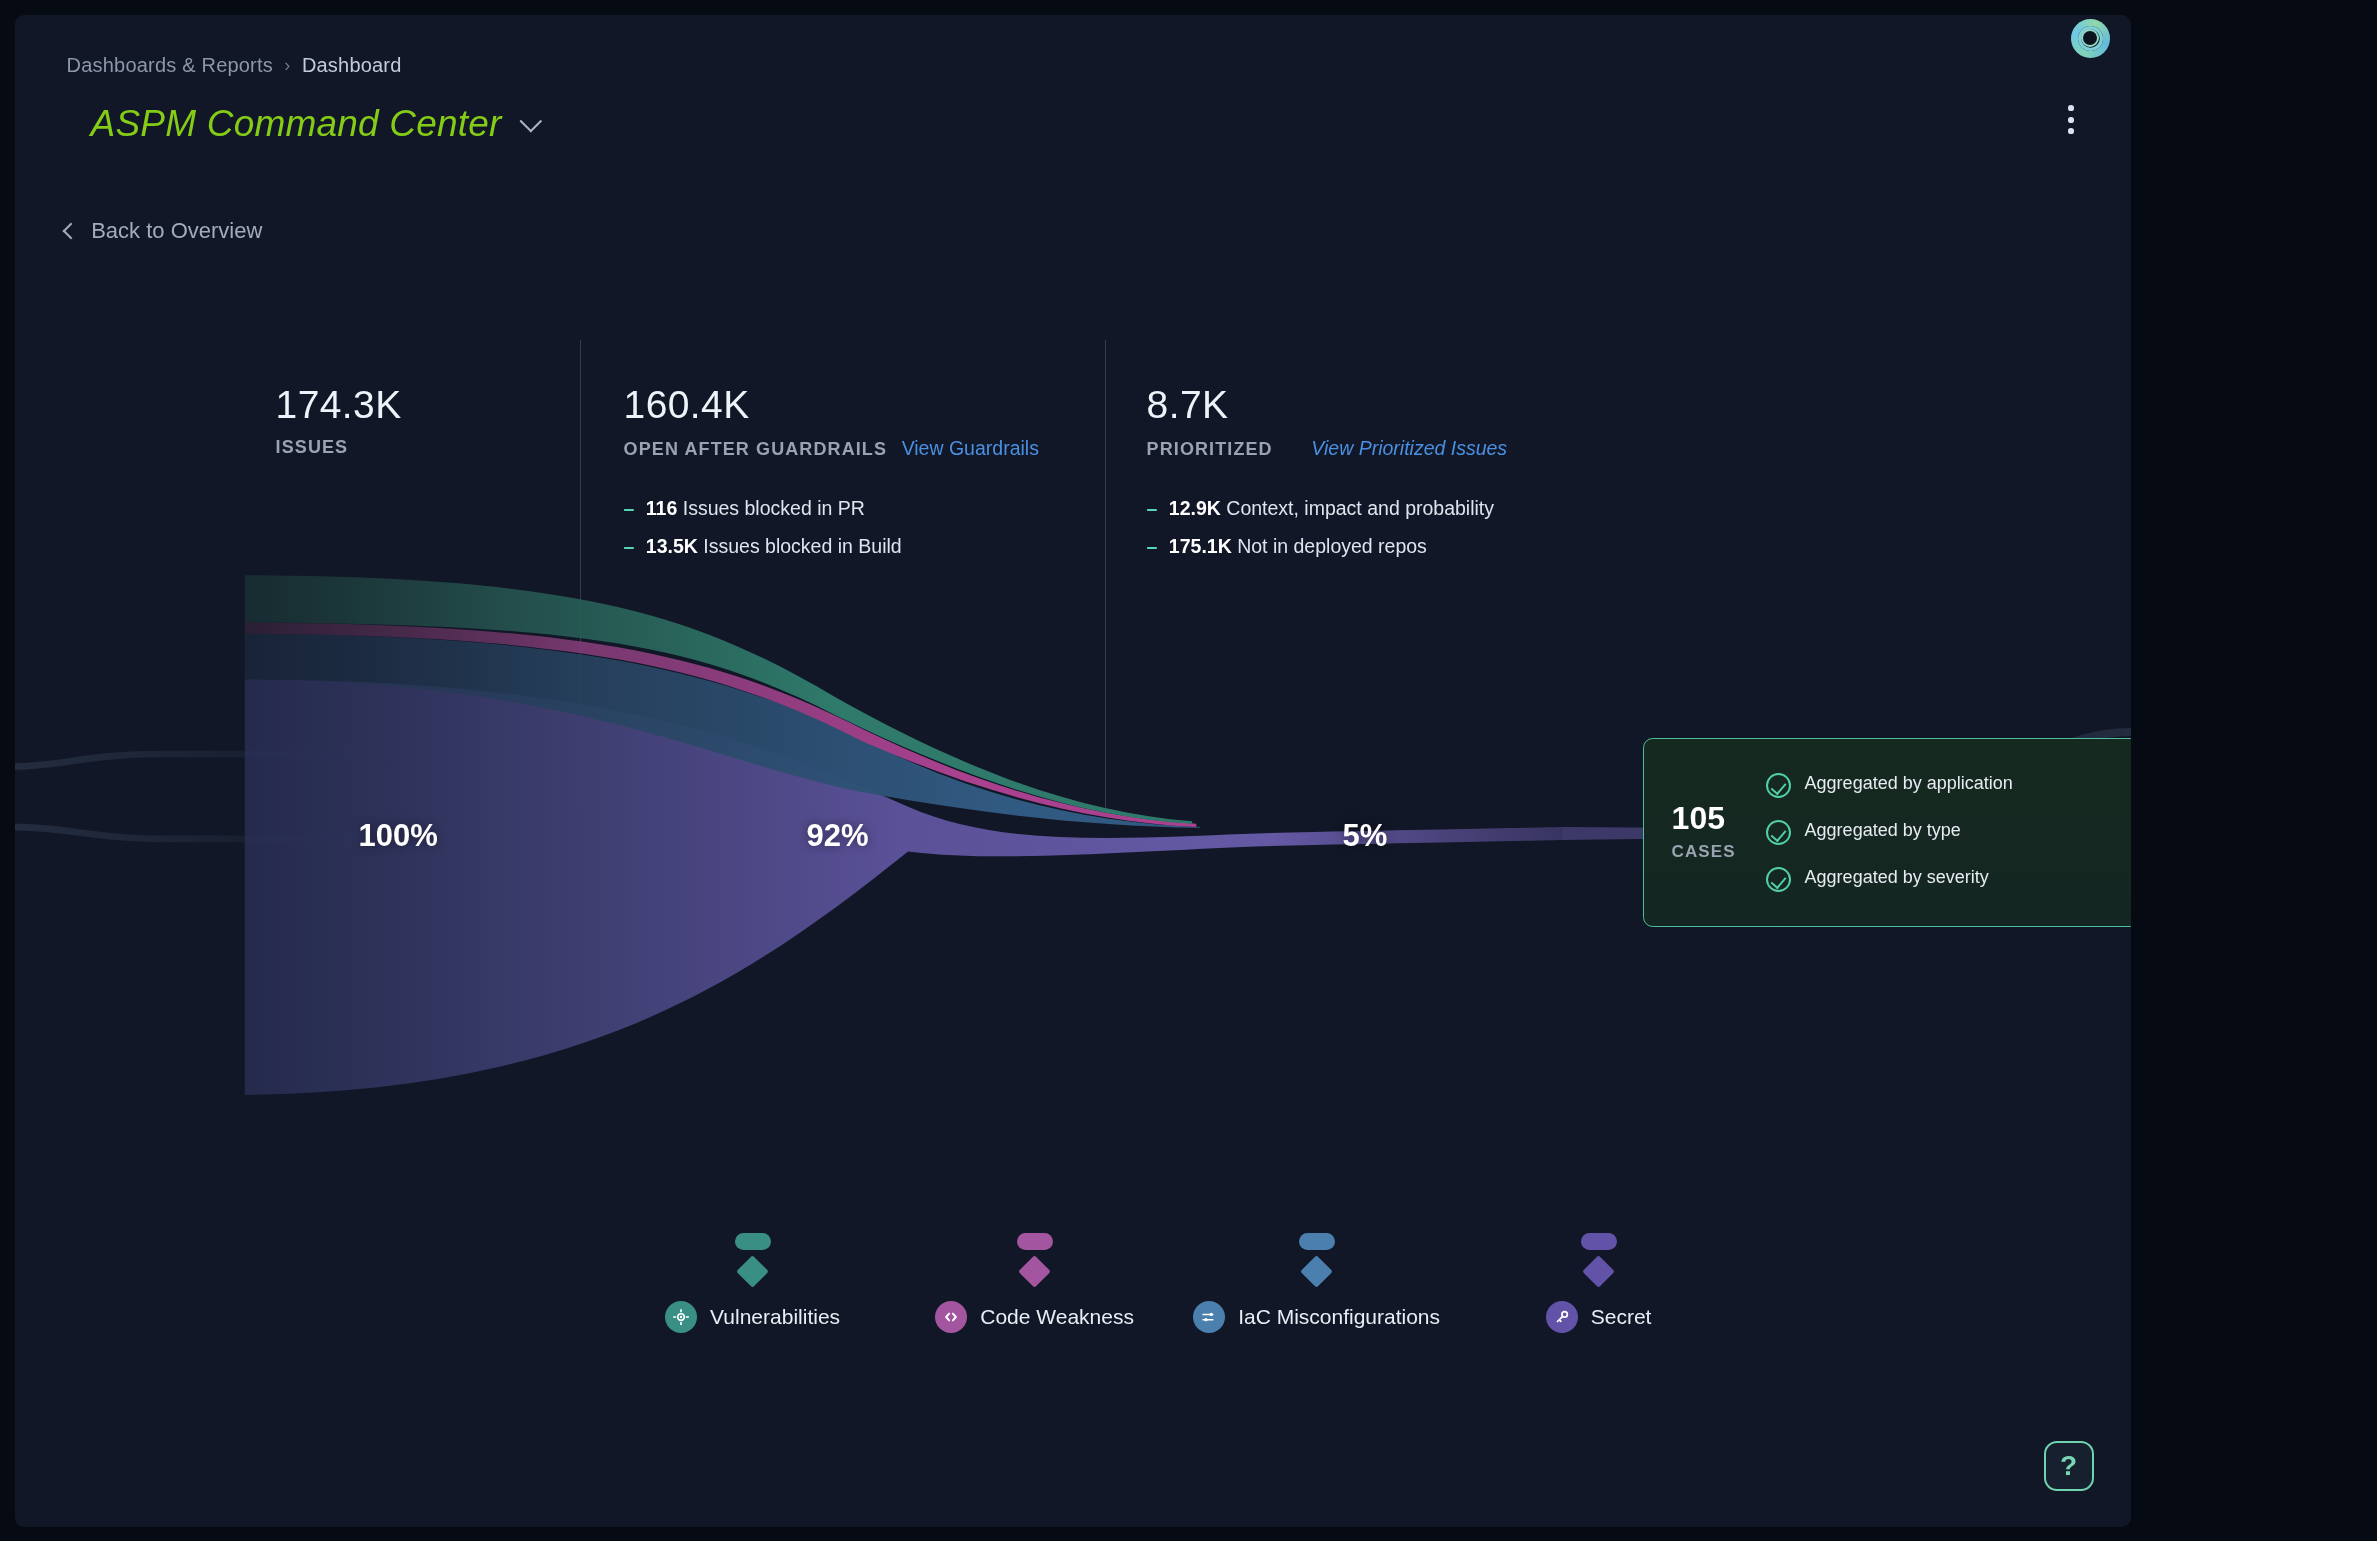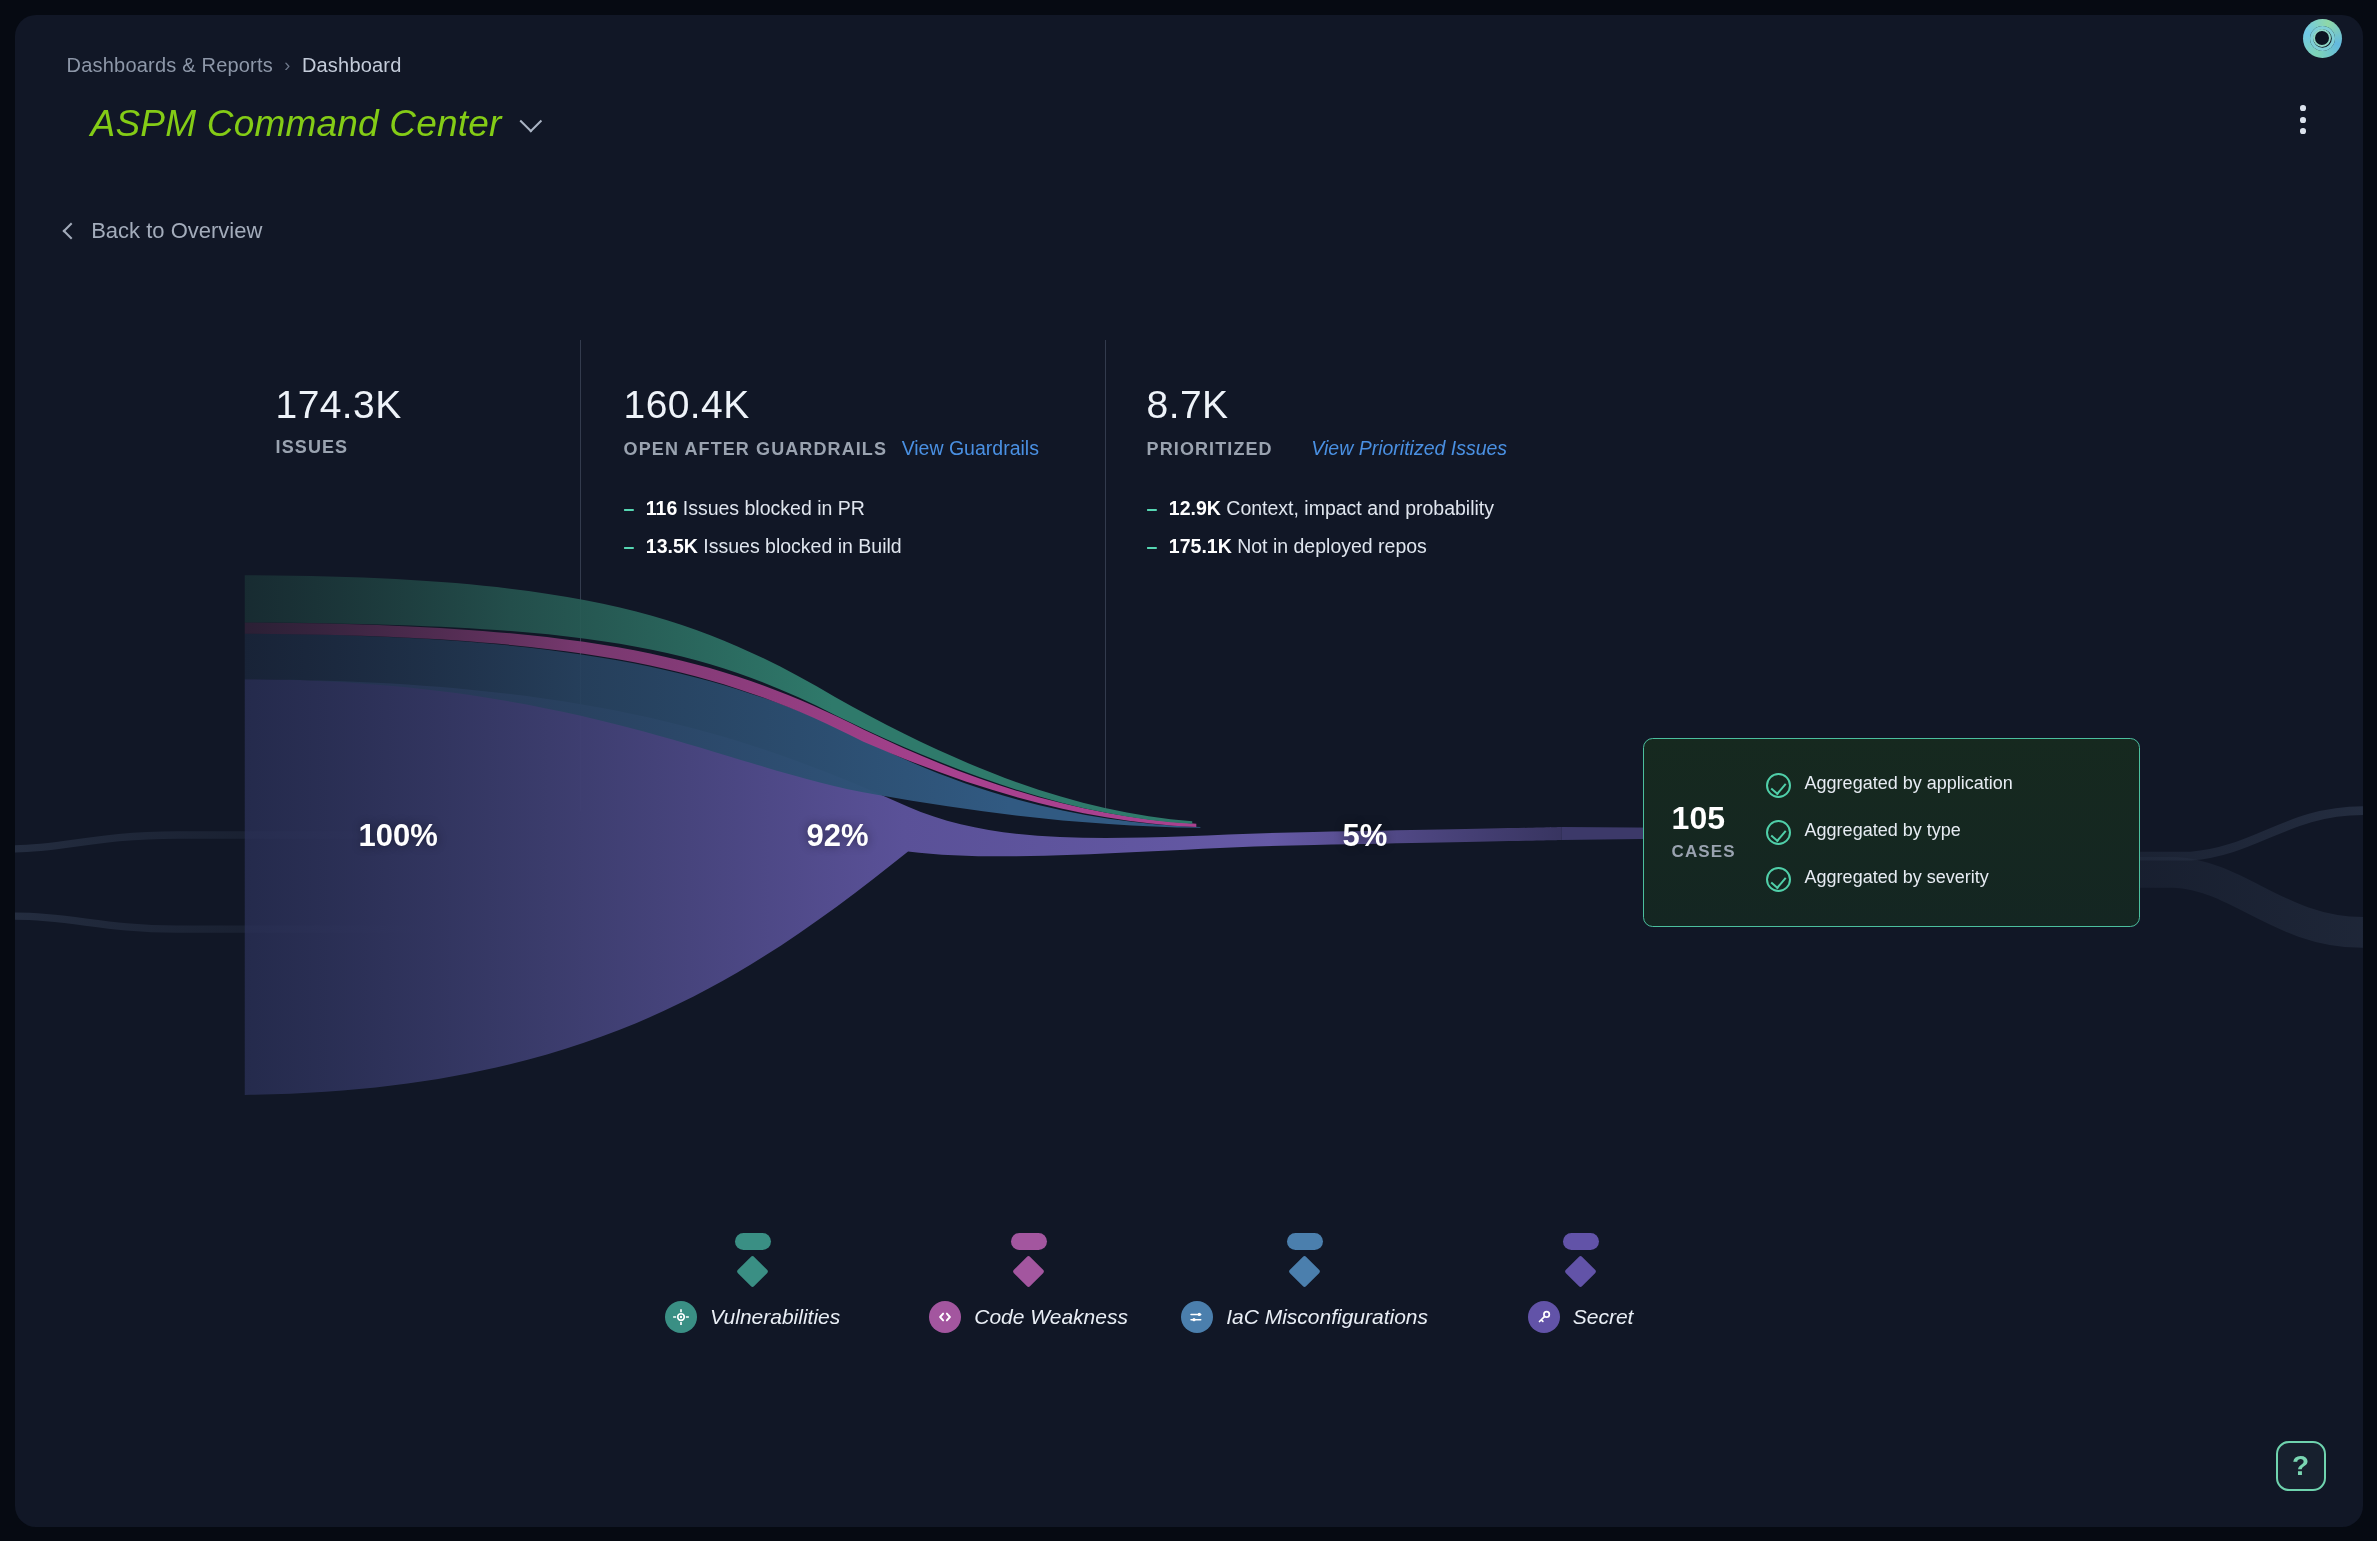--- a/index.html
+++ b/index.html
@@ -5,23 +5,23 @@
   * { box-sizing: border-box; margin: 0; padding: 0; }
   html, body {
     width: 2377px; height: 1541px;
     background: #060a12;
     font-family: "Liberation Sans", sans-serif;
     overflow: hidden;
   }
   #app {
     position: absolute;
     left: 14.6px; top: 14.6px;
-    width: 2348px; height: 1512px;
+    width: 2116px; height: 1512px;
     background: #111726;
-    border-radius: 21px;
+    border-radius: 9px;
     overflow: hidden;
   }
 
   
   .bg-deco { position:absolute; inset:0; pointer-events:none; }
 
   
   .breadcrumb {
     position: absolute; left: 52px; top: 39px;
     font-size: 20px; letter-spacing: 0.2px;
@@ -137,21 +137,21 @@
   .check::after {
     content: ""; position: absolute;
     left: 6.5px; top: 5.7px; width: 7.3px; height: 12px;
     border-right: 2px solid #50cfa9; border-bottom: 2px solid #50cfa9;
     transform: rotate(40deg);
   }
 
   
   .legend {
     position: absolute; left: 601px; top: 1218px;
-    display: flex; gap: 2px; font-style: italic;
+    display: flex; gap: 8px;
   }
   .leg { width: 274px; display: flex; flex-direction: column; align-items: center; }
   .leg-pill { width: 36px; height: 17px; border-radius: 9px; }
   .leg-dia { width: 23px; height: 23px; margin-top: 10.6px; transform: rotate(45deg); border-radius: 2.4px; }
   .leg-row { display: flex; align-items: center; gap: 13px; margin-top: 18px; }
   .leg-ico {
     width: 32px; height: 32px; border-radius: 50%;
     display: flex; align-items: center; justify-content: center;
     flex: none; color: #fff;
   }

